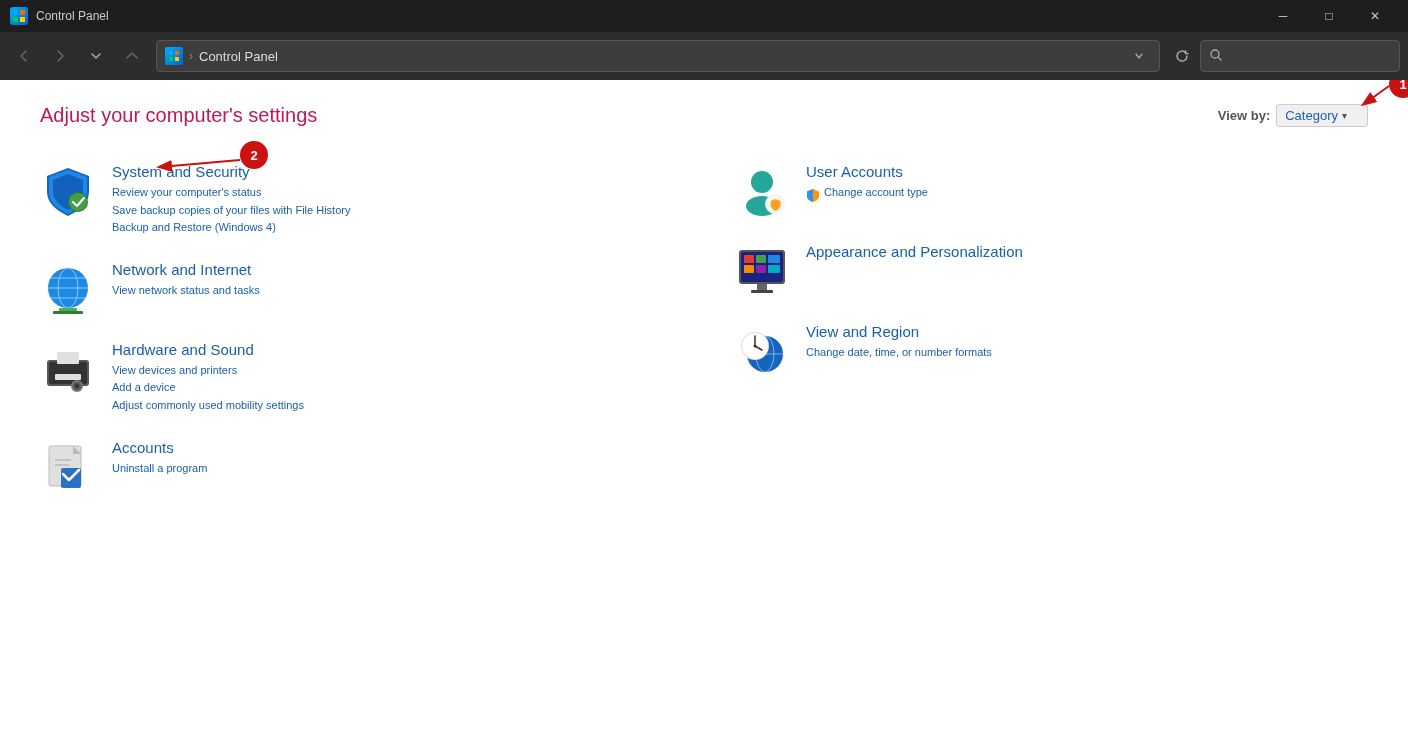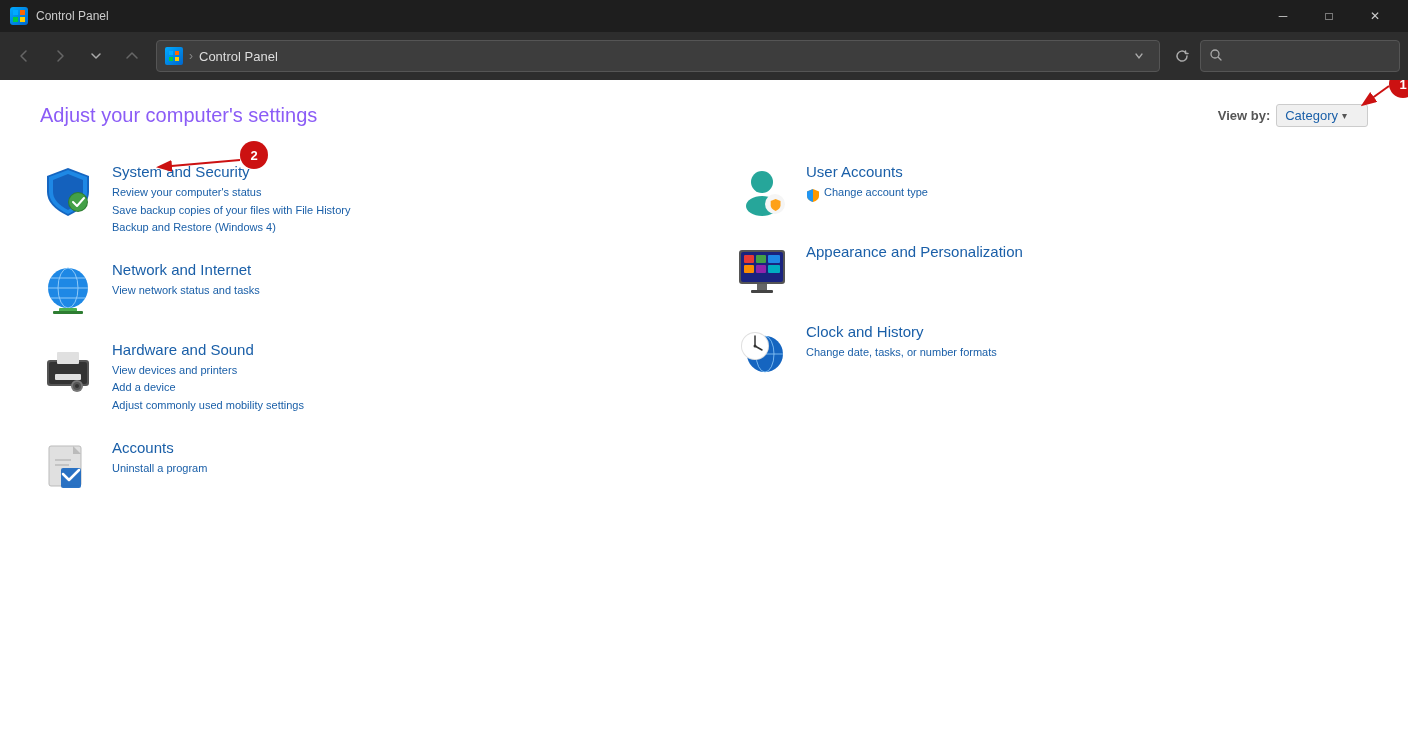--- a/index.html
+++ b/index.html
@@ -109,21 +109,21 @@
       padding: 24px 40px;
       overflow-y: auto;
     }
     .page-header {
       display: flex;
       justify-content: space-between;
       align-items: flex-start;
       margin-bottom: 24px;
     }
     .page-title {
-      color: #8b5cf6;
+      color: #be185d;
       font-size: 20px;
       font-weight: 400;
     }
     .view-by {
       display: flex;
       align-items: center;
       gap: 6px;
       font-size: 13px;
       color: #333;
     }
@@ -446,22 +446,22 @@
 
             <circle cx="20" cy="22" r="14" fill="#e0e0e0"></circle>
             <circle cx="20" cy="22" r="13" fill="white"></circle>
             <circle cx="20" cy="22" r="1.5" fill="#333"></circle>
 
             <line x1="20" y1="22" x2="20" y2="12" stroke="#333" stroke-width="1.5" stroke-linecap="round"></line>
             <line x1="20" y1="22" x2="27" y2="26" stroke="#333" stroke-width="1.5" stroke-linecap="round"></line>
           </svg>
         </div>
         <div class="category-content">
-          <a class="category-title">Clock and History</a>
-          <a class="category-link">Change date, tasks, or number formats</a>
+          <a class="category-title">View and Region</a>
+          <a class="category-link">Change date, time, or number formats</a>
         </div>
       </div>
 
 
     </div>
 
   </div>
 </div>
 
 </body></html>

